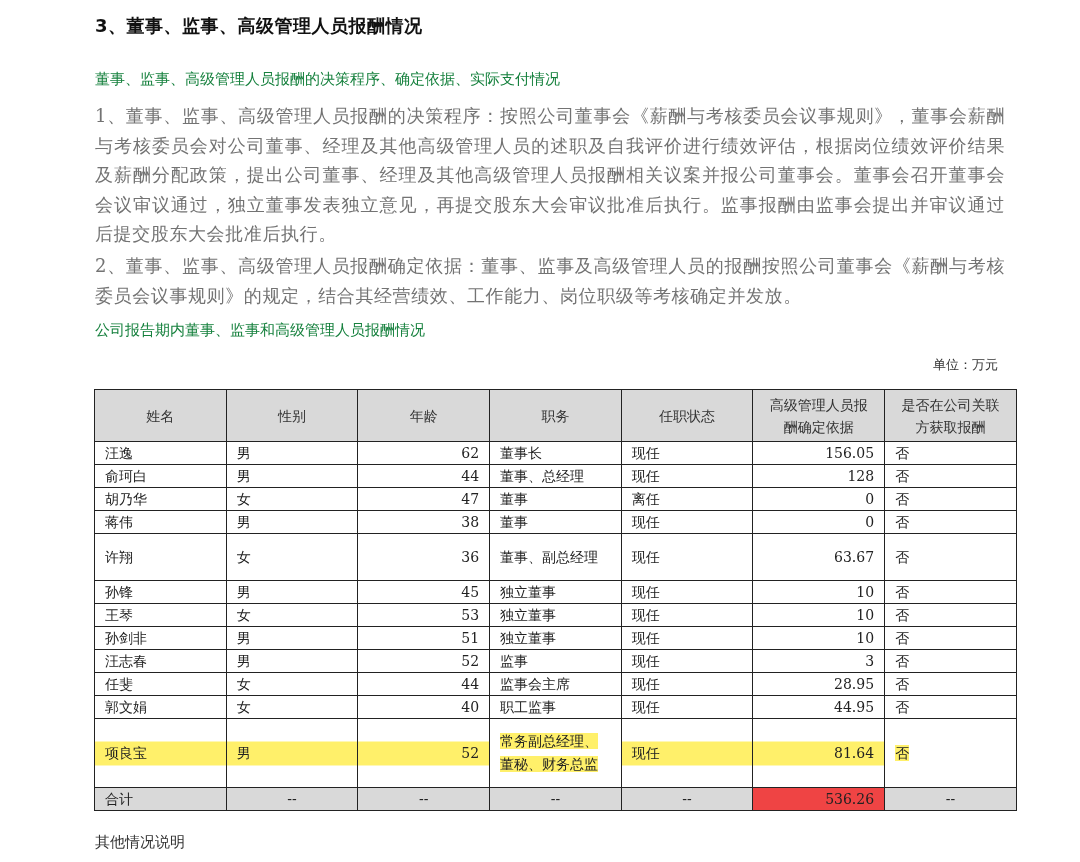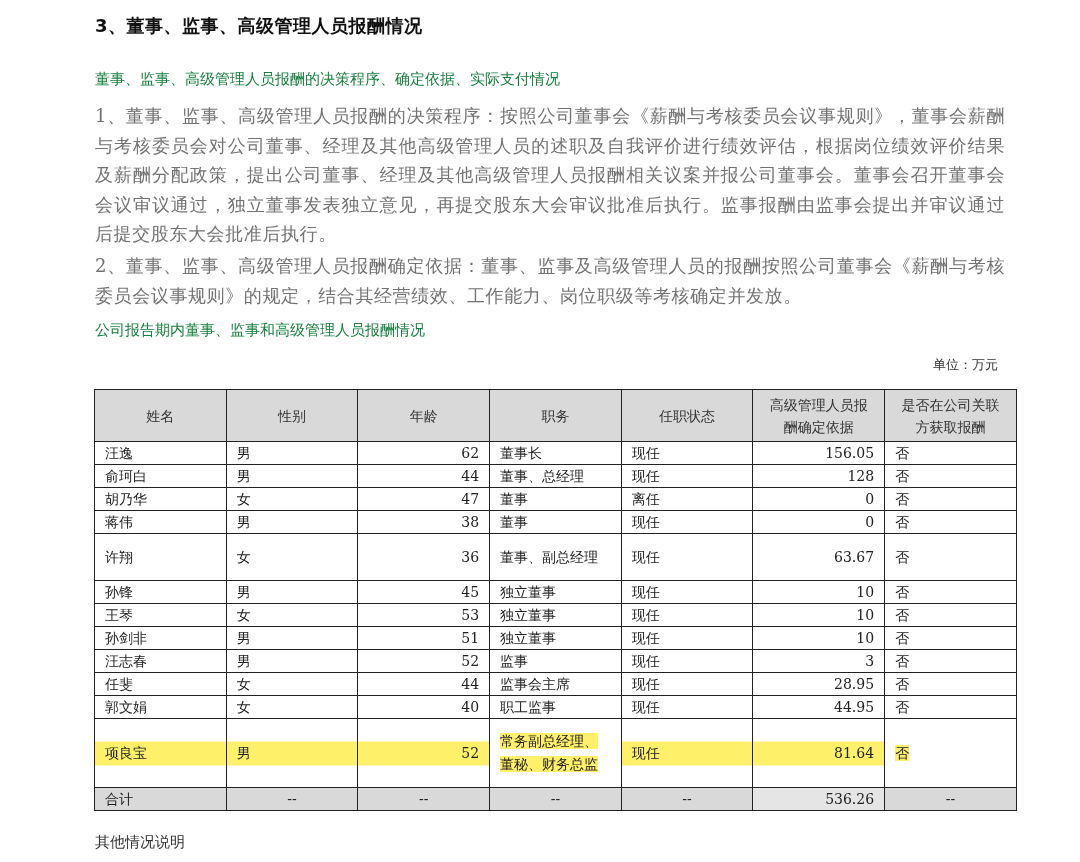--- a/index.html
+++ b/index.html
@@ -36,21 +36,21 @@
   }
   table.comp th {
     background: #d9d9d9; font-weight: normal; height: 51px; line-height: 22px;
     text-align: center; color: #333;
   }
   table.comp td.num { text-align: right; }
   table.comp td.multi { white-space: normal; line-height: 23px; padding-top: 0; padding-bottom: 0; }
   table.comp tr.tall td { height: 46px; }
   table.comp tr.xtall td { height: 68px; }
   table.comp tr.total td { background: #d9d9d9; }
-  table.comp tr.total td.white { background: #e5e5e5; }
+  table.comp tr.total td.white { background: #ef4444; }
   table.comp td.center { text-align: center; }
   .hl { background: #fff06a; }
   .hl-cell { background: linear-gradient(to bottom, transparent 33%, #fff06a 33%, #fff06a 67%, transparent 67%); }
   .footer-note {
     position: absolute; left: 95px; top: 833px; font-size: 15px; color: #333;
   }
 </style>
 </head>
 <body>
 

